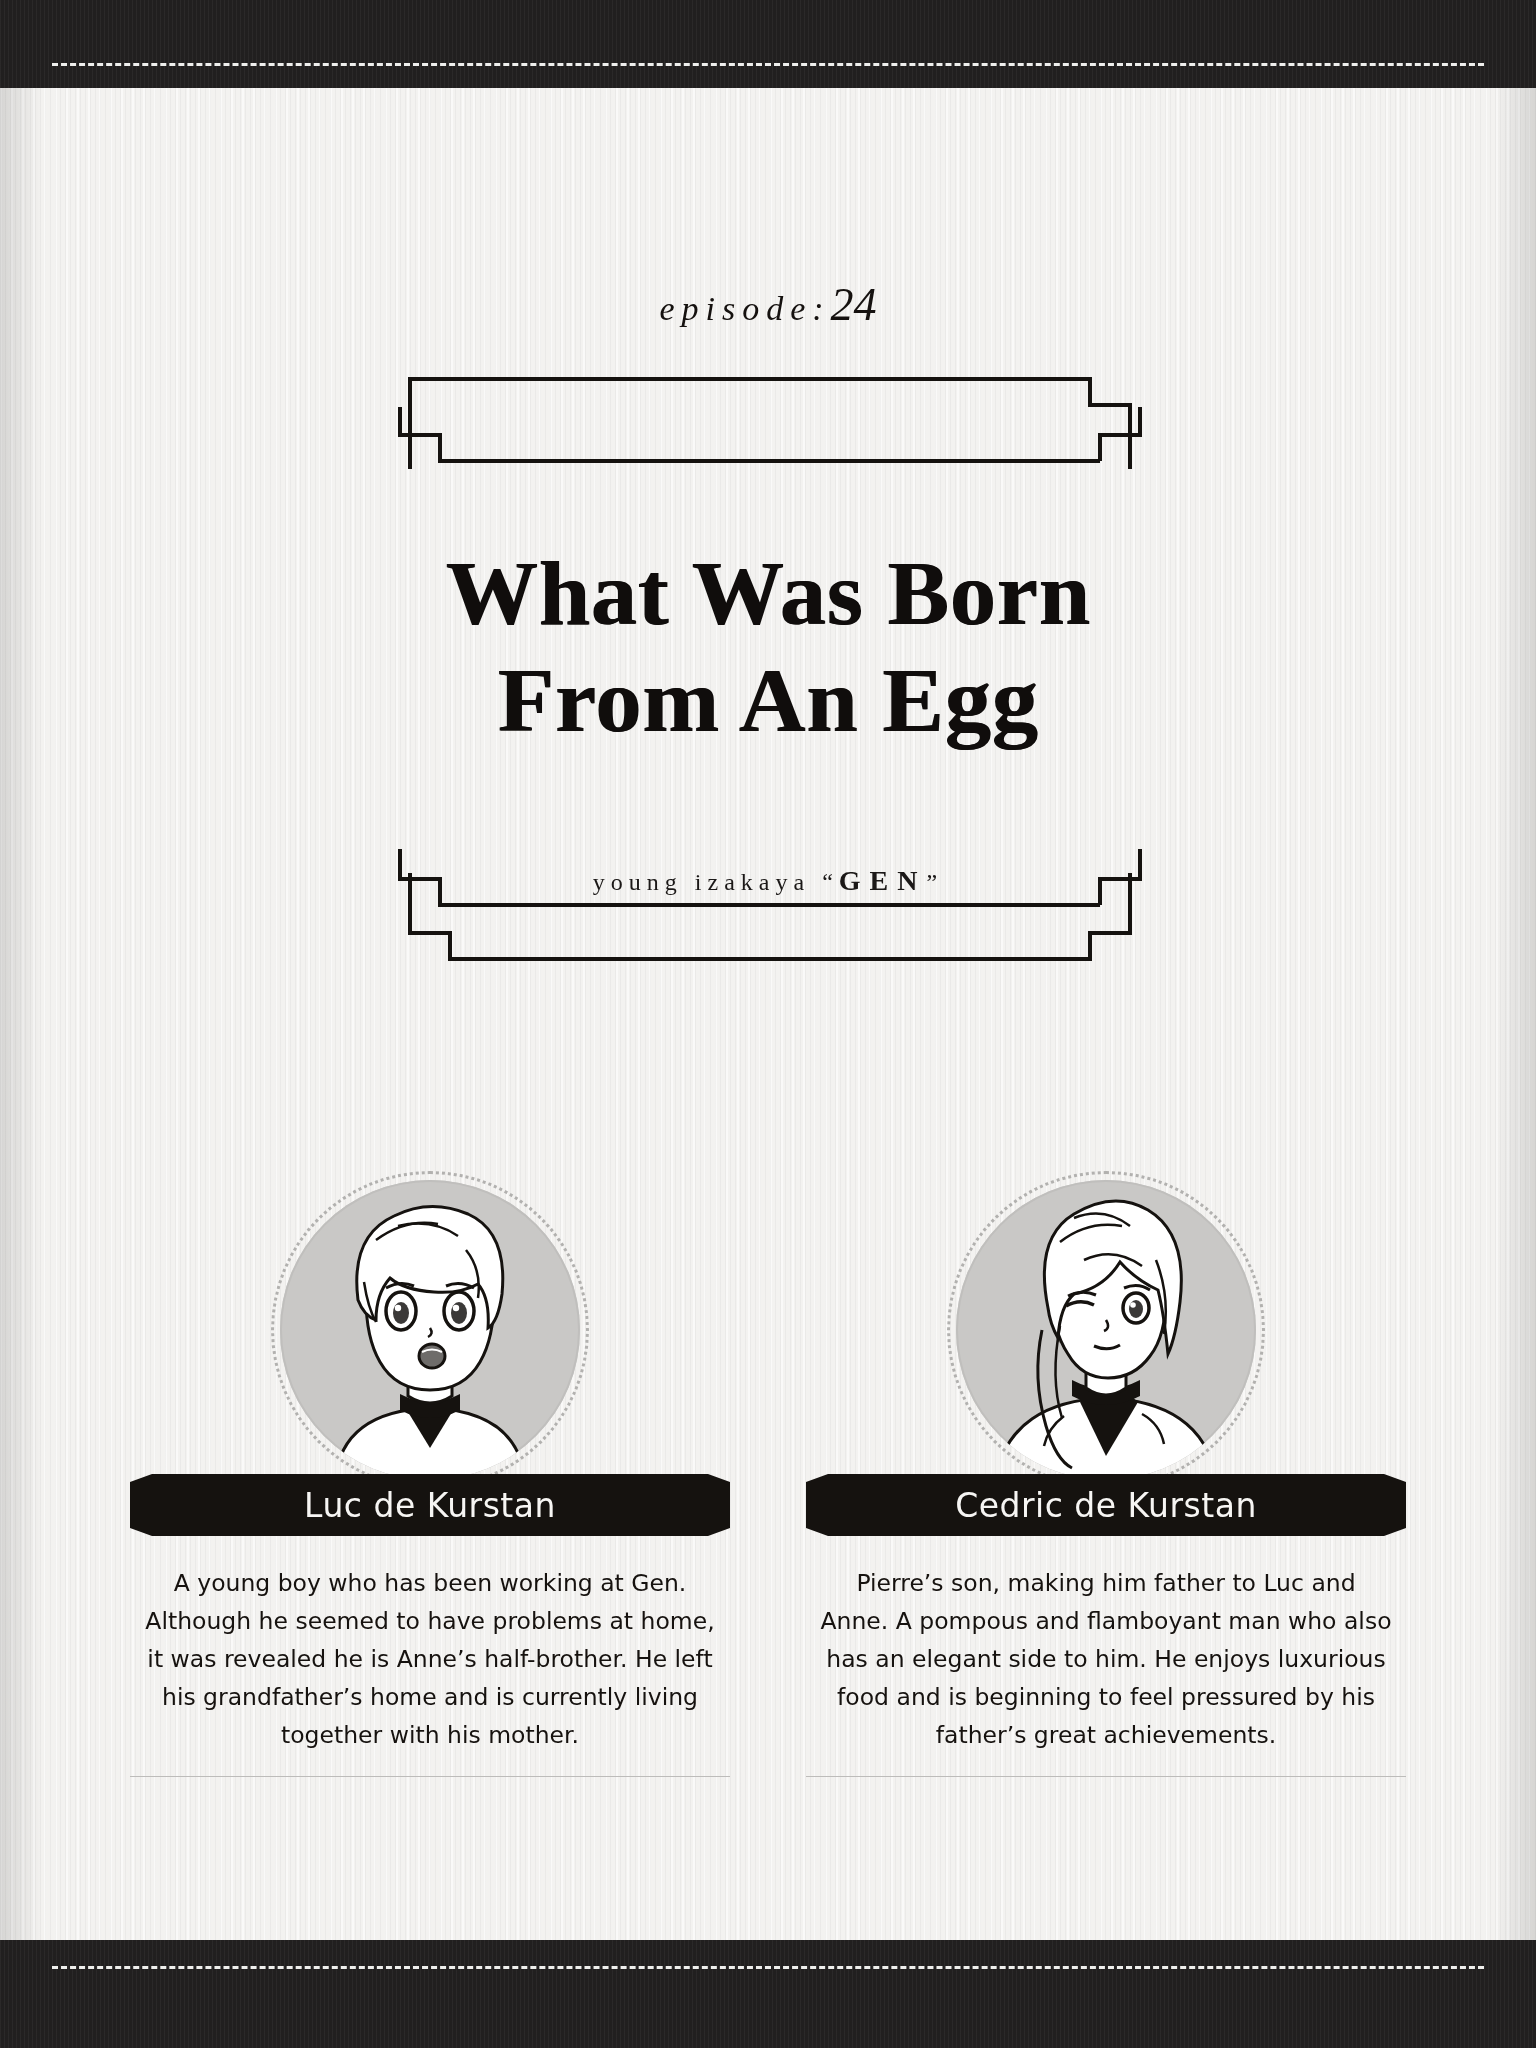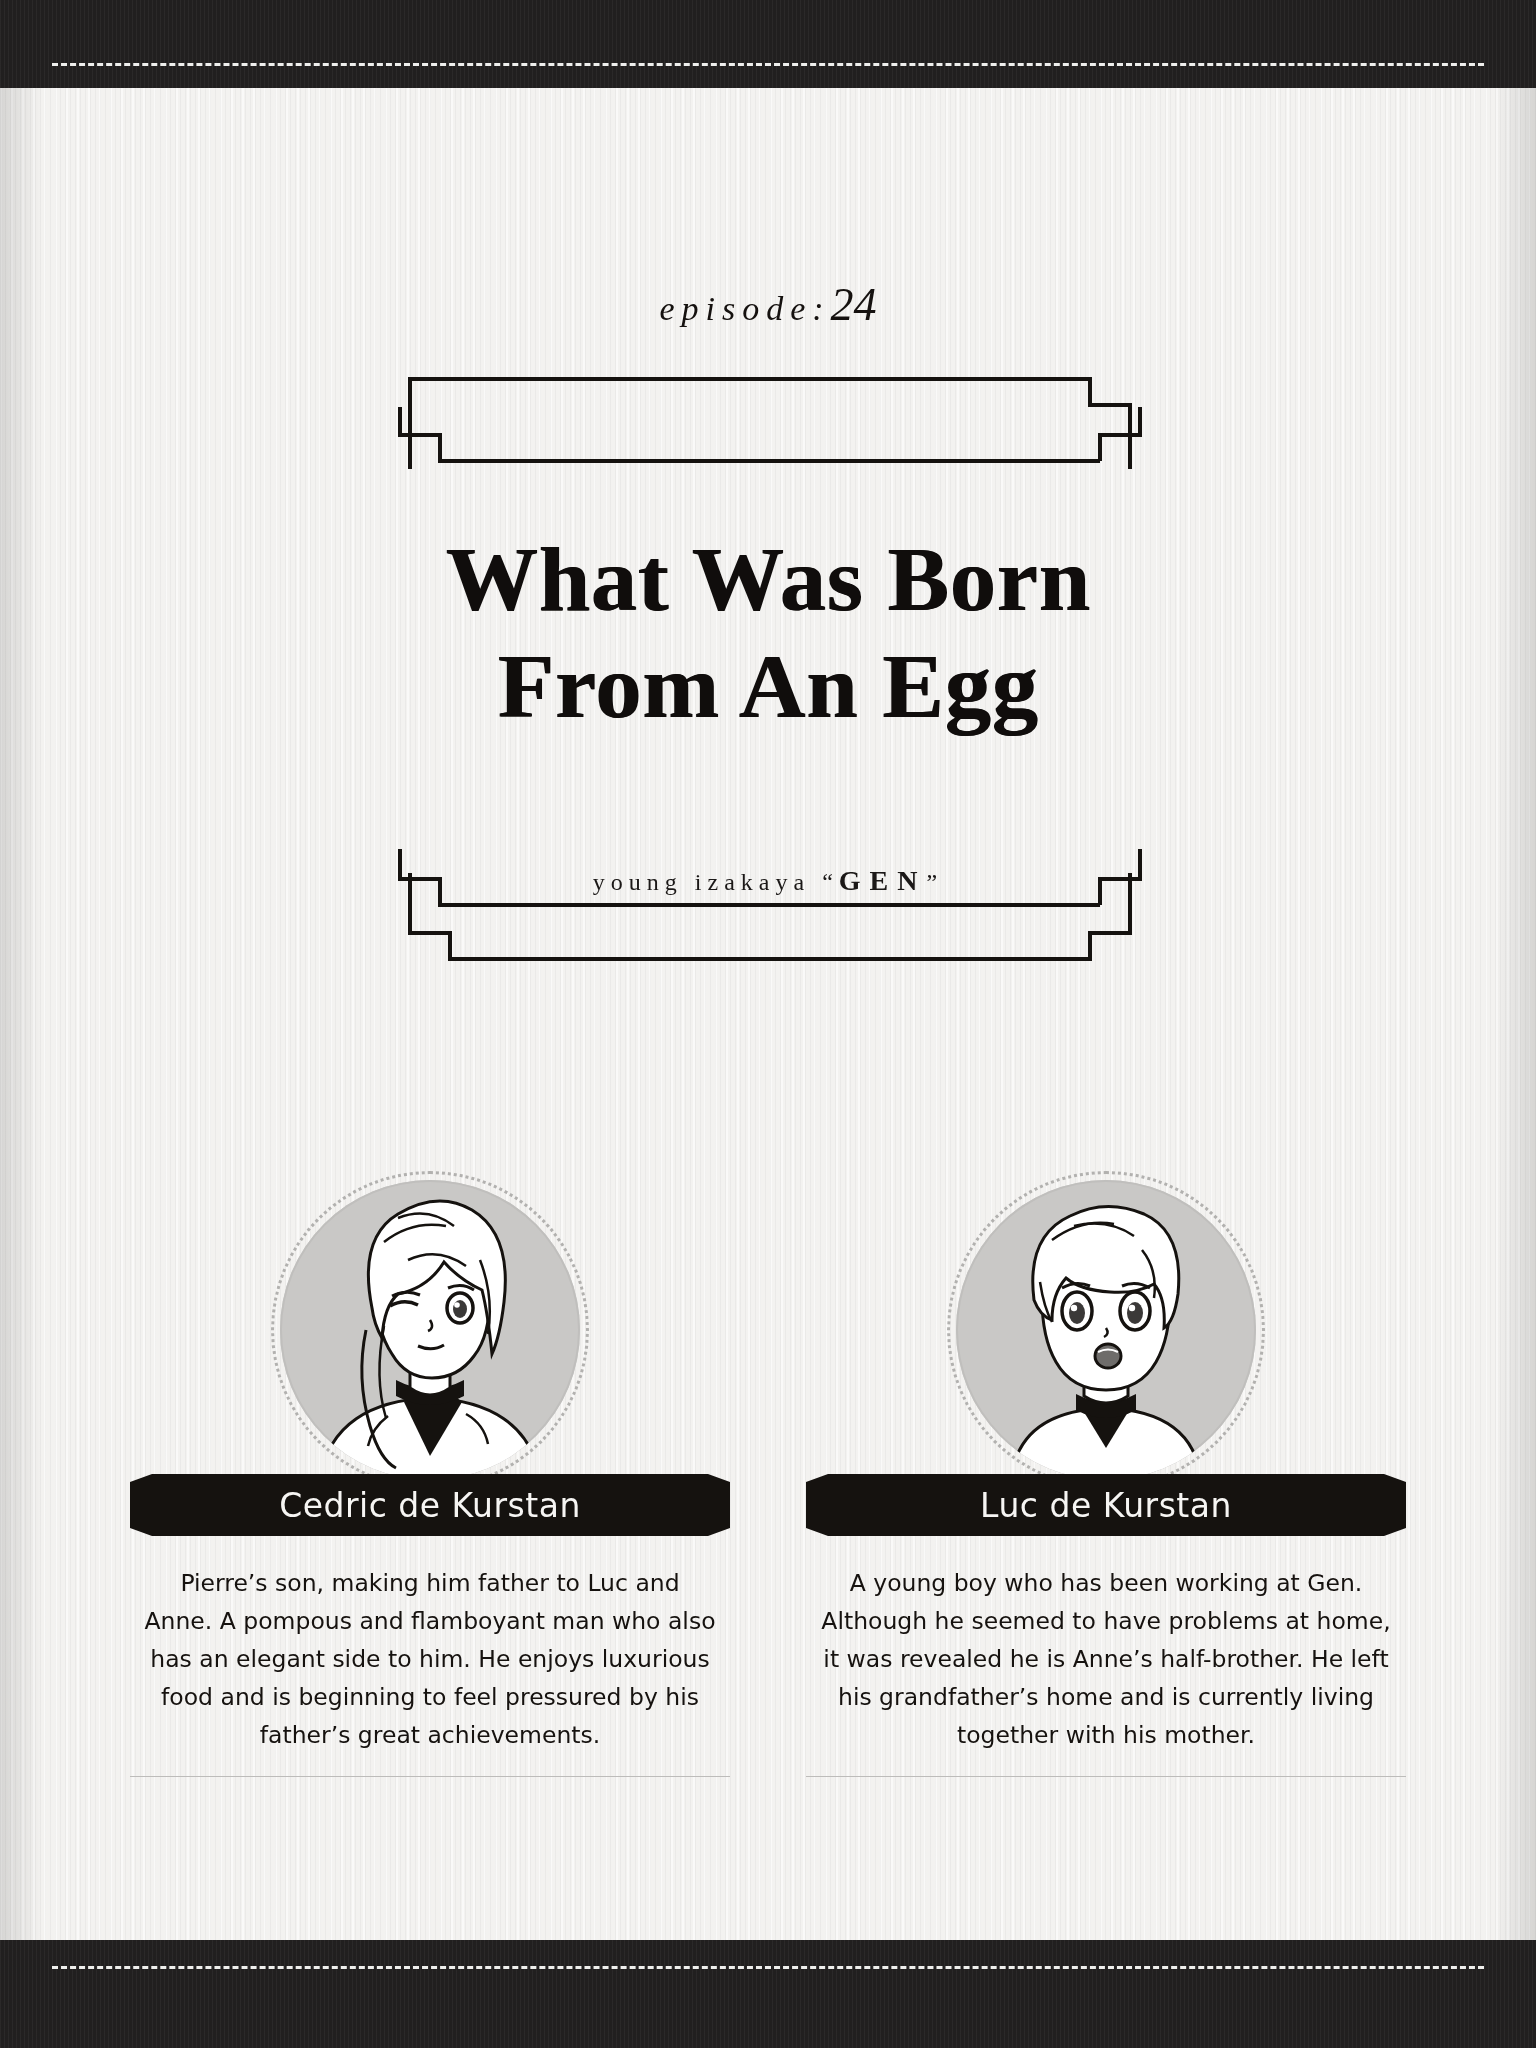--- a/index.html
+++ b/index.html
@@ -109,21 +109,21 @@
     top: 845px;
     left: 390px;
     width: 760px;
     height: 125px;
   }
   .frame-top svg, .frame-bottom svg { display:block; width:100%; height:100%; }
 
   
   .title {
     position: absolute;
-    top: 526px;
+    top: 540px;
     left: 0;
     width: 100%;
     text-align: center;
     font-family: "Liberation Serif", serif;
     font-weight: bold;
     color: #100d0c;
     font-size: 92px;
     line-height: 1.16;
     letter-spacing: 1px;
     text-shadow: 1px 0 0 #100d0c;
@@ -268,20 +268,75 @@
       <path d="M20 28 L20 88 L60 88 L60 114 L700 114 L700 88 L740 88 L740 28" fill="none" stroke="#15120f" stroke-width="4"></path>
     </svg>
   </div>
 
   <div class="subtitle">
     <span>young izakaya</span>
     <span>“</span><span class="gen">GEN</span><span>”</span>
   </div>
 
   <div class="chars">
+
+    <div class="char">
+      <div class="portrait-wrap">
+        <div class="portrait">
+          <div class="dots"></div>
+          <div class="disc"></div>
+          <svg viewBox="0 0 300 300" aria-hidden="true">
+            <defs>
+              <clipPath id="clipLuc">
+                  <circle cx="150" cy="150" r="150"></circle>
+                </clipPath>
+            </defs>
+            <g clip-path="url(#clipLuc)">
+
+              <path d="M55 300 C60 252 95 230 150 228 C205 230 240 252 245 300 Z" fill="#ffffff" stroke="#15120f" stroke-width="3"></path>
+              <path d="M128 232 L150 268 L172 232 L162 224 L138 224 Z" fill="#15120f"></path>
+              <path d="M120 214 q30 16 60 0 l0 16 q-30 16 -60 0 Z" fill="#15120f"></path>
+
+              <path d="M128 178 l0 38 q22 14 44 0 l0 -38 Z" fill="#ffffff" stroke="#15120f" stroke-width="3"></path>
+
+              <path d="M86 118 q0 -72 64 -72 q64 0 64 72 q0 40 -14 64 q-16 28 -50 28 q-34 0 -50 -28 q-14 -24 -14 -64 Z" fill="#ffffff" stroke="#15120f" stroke-width="3"></path>
+
+              <path d="M78 120 q-8 -64 36 -84 q36 -18 74 -2 q40 18 34 80 q-4 28 -14 34 q2 -30 -10 -44 q-18 10 -44 8 q-30 -2 -44 -14 q-14 16 -14 42 q-12 -4 -18 -20 Z" fill="#ffffff" stroke="#15120f" stroke-width="3"></path>
+              <path d="M96 60 q30 -22 62 -16" fill="none" stroke="#15120f" stroke-width="2.5"></path>
+              <path d="M118 46 q34 -8 60 10" fill="none" stroke="#15120f" stroke-width="2.5"></path>
+              <path d="M186 70 q16 20 12 48" fill="none" stroke="#15120f" stroke-width="2.5"></path>
+              <path d="M84 102 q4 26 12 40" fill="none" stroke="#15120f" stroke-width="2.5"></path>
+
+              <ellipse cx="121" cy="131" rx="15" ry="19" fill="#ffffff" stroke="#15120f" stroke-width="3.5"></ellipse>
+              <ellipse cx="121" cy="133" rx="8" ry="11" fill="#3b3938"></ellipse>
+              <circle cx="118" cy="128" r="3.2" fill="#ffffff"></circle>
+              <ellipse cx="179" cy="131" rx="15" ry="19" fill="#ffffff" stroke="#15120f" stroke-width="3.5"></ellipse>
+              <ellipse cx="179" cy="133" rx="8" ry="11" fill="#3b3938"></ellipse>
+              <circle cx="176" cy="128" r="3.2" fill="#ffffff"></circle>
+              <path d="M106 108 q14 -8 28 -2" fill="none" stroke="#15120f" stroke-width="3"></path>
+              <path d="M166 106 q14 -6 28 2" fill="none" stroke="#15120f" stroke-width="3"></path>
+
+              <path d="M150 148 q4 6 -2 9" fill="none" stroke="#15120f" stroke-width="2.5"></path>
+              <ellipse cx="152" cy="176" rx="13" ry="12" fill="#6e6c6a" stroke="#15120f" stroke-width="3"></ellipse>
+              <path d="M142 172 q10 -5 20 0" fill="none" stroke="#ffffff" stroke-width="2"></path>
+            </g>
+          </svg>
+        </div>
+      </div>
+
+      <div class="name-banner">
+        <svg viewBox="0 0 600 62" preserveAspectRatio="none" aria-hidden="true">
+          <path d="M0 8 L22 0 L578 0 L600 8 L600 54 L578 62 L22 62 L0 54 Z" fill="#15120f"></path>
+        </svg>
+        <div class="name-text">Luc de Kurstan</div>
+      </div>
+
+      <div class="desc">A young boy who has been working at Gen. Although he seemed to have problems at home, it was revealed he is Anne’s half-brother. He left his grandfather’s home and is currently living together with his mother.</div>
+      <div class="desc-rule"></div>
+    </div>
 
     <div class="char">
       <div class="portrait-wrap">
         <div class="portrait">
           <div class="dots"></div>
           <div class="disc"></div>
           <svg viewBox="0 0 300 300" aria-hidden="true">
             <defs>
               <clipPath id="clipCed">
                   <circle cx="150" cy="150" r="150"></circle>
@@ -325,74 +380,19 @@
         <svg viewBox="0 0 600 62" preserveAspectRatio="none" aria-hidden="true">
           <path d="M0 8 L22 0 L578 0 L600 8 L600 54 L578 62 L22 62 L0 54 Z" fill="#15120f"></path>
         </svg>
         <div class="name-text">Cedric de Kurstan</div>
       </div>
 
       <div class="desc">Pierre’s son, making him father to Luc and Anne. A pompous and flamboyant man who also has an elegant side to him. He enjoys luxurious food and is beginning to feel pressured by his father’s great achievements.</div>
       <div class="desc-rule"></div>
     </div>
 
-    <div class="char">
-      <div class="portrait-wrap">
-        <div class="portrait">
-          <div class="dots"></div>
-          <div class="disc"></div>
-          <svg viewBox="0 0 300 300" aria-hidden="true">
-            <defs>
-              <clipPath id="clipLuc">
-                  <circle cx="150" cy="150" r="150"></circle>
-                </clipPath>
-            </defs>
-            <g clip-path="url(#clipLuc)">
-
-              <path d="M55 300 C60 252 95 230 150 228 C205 230 240 252 245 300 Z" fill="#ffffff" stroke="#15120f" stroke-width="3"></path>
-              <path d="M128 232 L150 268 L172 232 L162 224 L138 224 Z" fill="#15120f"></path>
-              <path d="M120 214 q30 16 60 0 l0 16 q-30 16 -60 0 Z" fill="#15120f"></path>
-
-              <path d="M128 178 l0 38 q22 14 44 0 l0 -38 Z" fill="#ffffff" stroke="#15120f" stroke-width="3"></path>
-
-              <path d="M86 118 q0 -72 64 -72 q64 0 64 72 q0 40 -14 64 q-16 28 -50 28 q-34 0 -50 -28 q-14 -24 -14 -64 Z" fill="#ffffff" stroke="#15120f" stroke-width="3"></path>
-
-              <path d="M78 120 q-8 -64 36 -84 q36 -18 74 -2 q40 18 34 80 q-4 28 -14 34 q2 -30 -10 -44 q-18 10 -44 8 q-30 -2 -44 -14 q-14 16 -14 42 q-12 -4 -18 -20 Z" fill="#ffffff" stroke="#15120f" stroke-width="3"></path>
-              <path d="M96 60 q30 -22 62 -16" fill="none" stroke="#15120f" stroke-width="2.5"></path>
-              <path d="M118 46 q34 -8 60 10" fill="none" stroke="#15120f" stroke-width="2.5"></path>
-              <path d="M186 70 q16 20 12 48" fill="none" stroke="#15120f" stroke-width="2.5"></path>
-              <path d="M84 102 q4 26 12 40" fill="none" stroke="#15120f" stroke-width="2.5"></path>
-
-              <ellipse cx="121" cy="131" rx="15" ry="19" fill="#ffffff" stroke="#15120f" stroke-width="3.5"></ellipse>
-              <ellipse cx="121" cy="133" rx="8" ry="11" fill="#3b3938"></ellipse>
-              <circle cx="118" cy="128" r="3.2" fill="#ffffff"></circle>
-              <ellipse cx="179" cy="131" rx="15" ry="19" fill="#ffffff" stroke="#15120f" stroke-width="3.5"></ellipse>
-              <ellipse cx="179" cy="133" rx="8" ry="11" fill="#3b3938"></ellipse>
-              <circle cx="176" cy="128" r="3.2" fill="#ffffff"></circle>
-              <path d="M106 108 q14 -8 28 -2" fill="none" stroke="#15120f" stroke-width="3"></path>
-              <path d="M166 106 q14 -6 28 2" fill="none" stroke="#15120f" stroke-width="3"></path>
-
-              <path d="M150 148 q4 6 -2 9" fill="none" stroke="#15120f" stroke-width="2.5"></path>
-              <ellipse cx="152" cy="176" rx="13" ry="12" fill="#6e6c6a" stroke="#15120f" stroke-width="3"></ellipse>
-              <path d="M142 172 q10 -5 20 0" fill="none" stroke="#ffffff" stroke-width="2"></path>
-            </g>
-          </svg>
-        </div>
-      </div>
-
-      <div class="name-banner">
-        <svg viewBox="0 0 600 62" preserveAspectRatio="none" aria-hidden="true">
-          <path d="M0 8 L22 0 L578 0 L600 8 L600 54 L578 62 L22 62 L0 54 Z" fill="#15120f"></path>
-        </svg>
-        <div class="name-text">Luc de Kurstan</div>
-      </div>
-
-      <div class="desc">A young boy who has been working at Gen. Although he seemed to have problems at home, it was revealed he is Anne’s half-brother. He left his grandfather’s home and is currently living together with his mother.</div>
-      <div class="desc-rule"></div>
-    </div>
-
   </div>
 
   <div class="band band-bottom">
     <div class="band-stitch"></div>
   </div>
 
 </div>
 
 </body></html>

